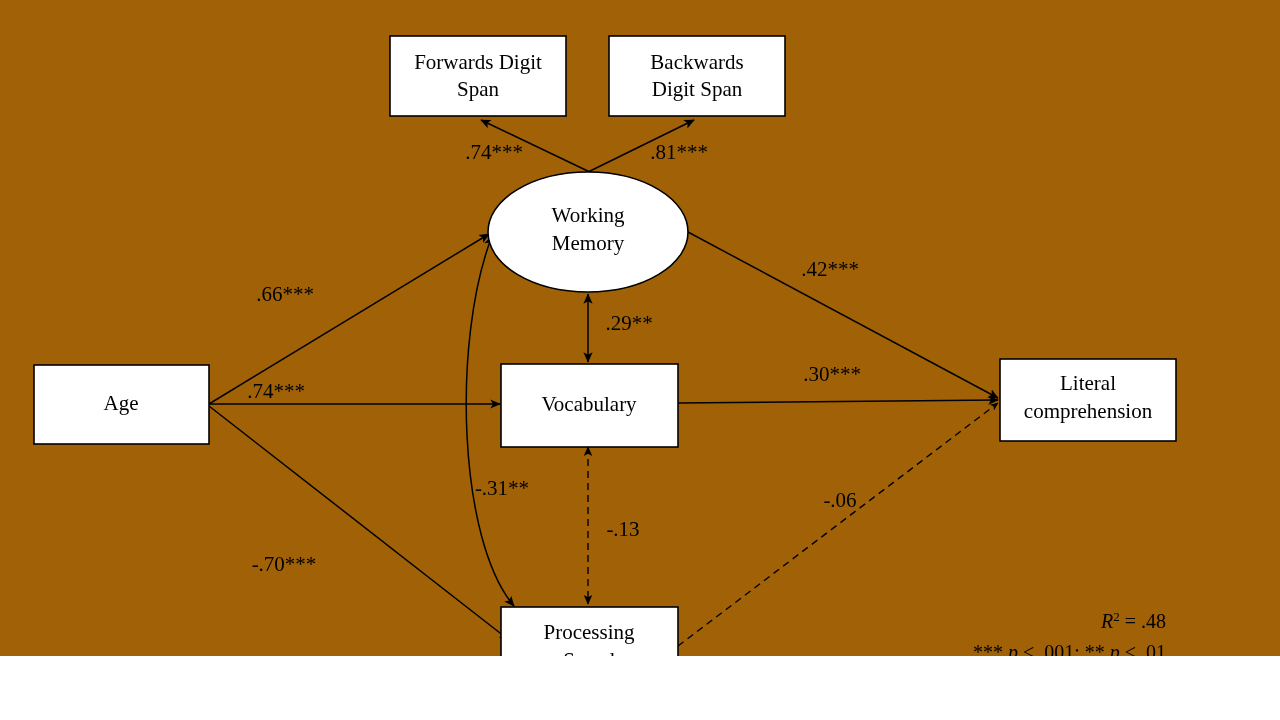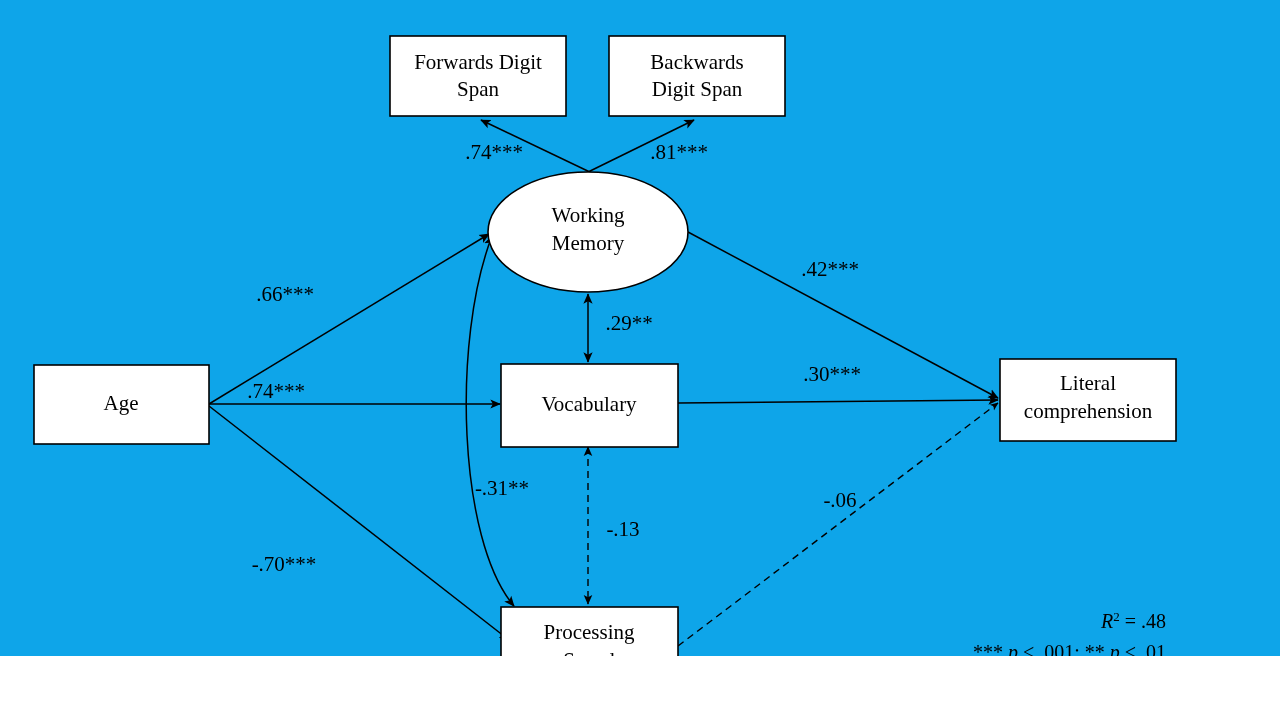--- a/index.html
+++ b/index.html
@@ -4,21 +4,21 @@
 <style>
   html, body {
     margin: 0;
     padding: 0;
     background: #ffffff;
   }
   #canvas {
     position: relative;
     width: 1280px;
     height: 656px;
-    background: #0ea5e9;
+    background: #a16207;
     overflow: hidden;
     font-family: "Liberation Serif", "DejaVu Serif", serif;
   }
   svg#diagram {
     position: absolute;
     top: 0;
     left: 0;
     width: 1280px;
     height: 720px;
   }

